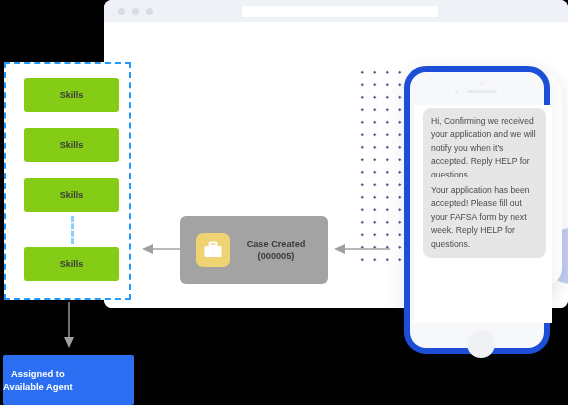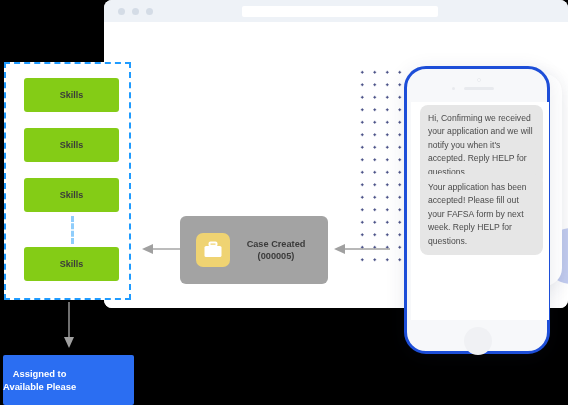--- a/index.html
+++ b/index.html
@@ -100,21 +100,21 @@
 
   
   .phone {
     position: absolute;
     left: 404px;
     top: 66px;
     width: 146px;
     height: 288px;
     background: #f7f8fa;
     border-radius: 22px;
-    border: 3px solid #1d4ed8;
+    border: 6px solid #1d4ed8;
     box-shadow: 0 4px 20px rgba(40,50,90,0.10);
     box-sizing: border-box;
   }
   .phone-cam {
     position: absolute;
     left: 70px; top: 9px;
     width: 4px; height: 4px;
     border-radius: 50%;
     background: #ffffff;
     border: 1px solid #eaecf0;
@@ -327,21 +327,21 @@
     <div class="skill-box s1">Skills</div>
     <div class="skill-box s2">Skills</div>
     <div class="skill-box s3">Skills</div>
     <div class="skill-connector"></div>
     <div class="skill-box s4">Skills</div>
   </div>
 
   <div class="assigned-button">
     <div>
       <div>Assigned to</div>
-      <div>Available Please</div>
+      <div>Available Agent</div>
     </div>
   </div>
 
   <div class="phone-shadow"></div>
 
   <div class="phone">
     <div class="phone-sensor"></div>
     <div class="phone-speaker"></div>
     <div class="phone-cam"></div>
     <div class="phone-screen">

